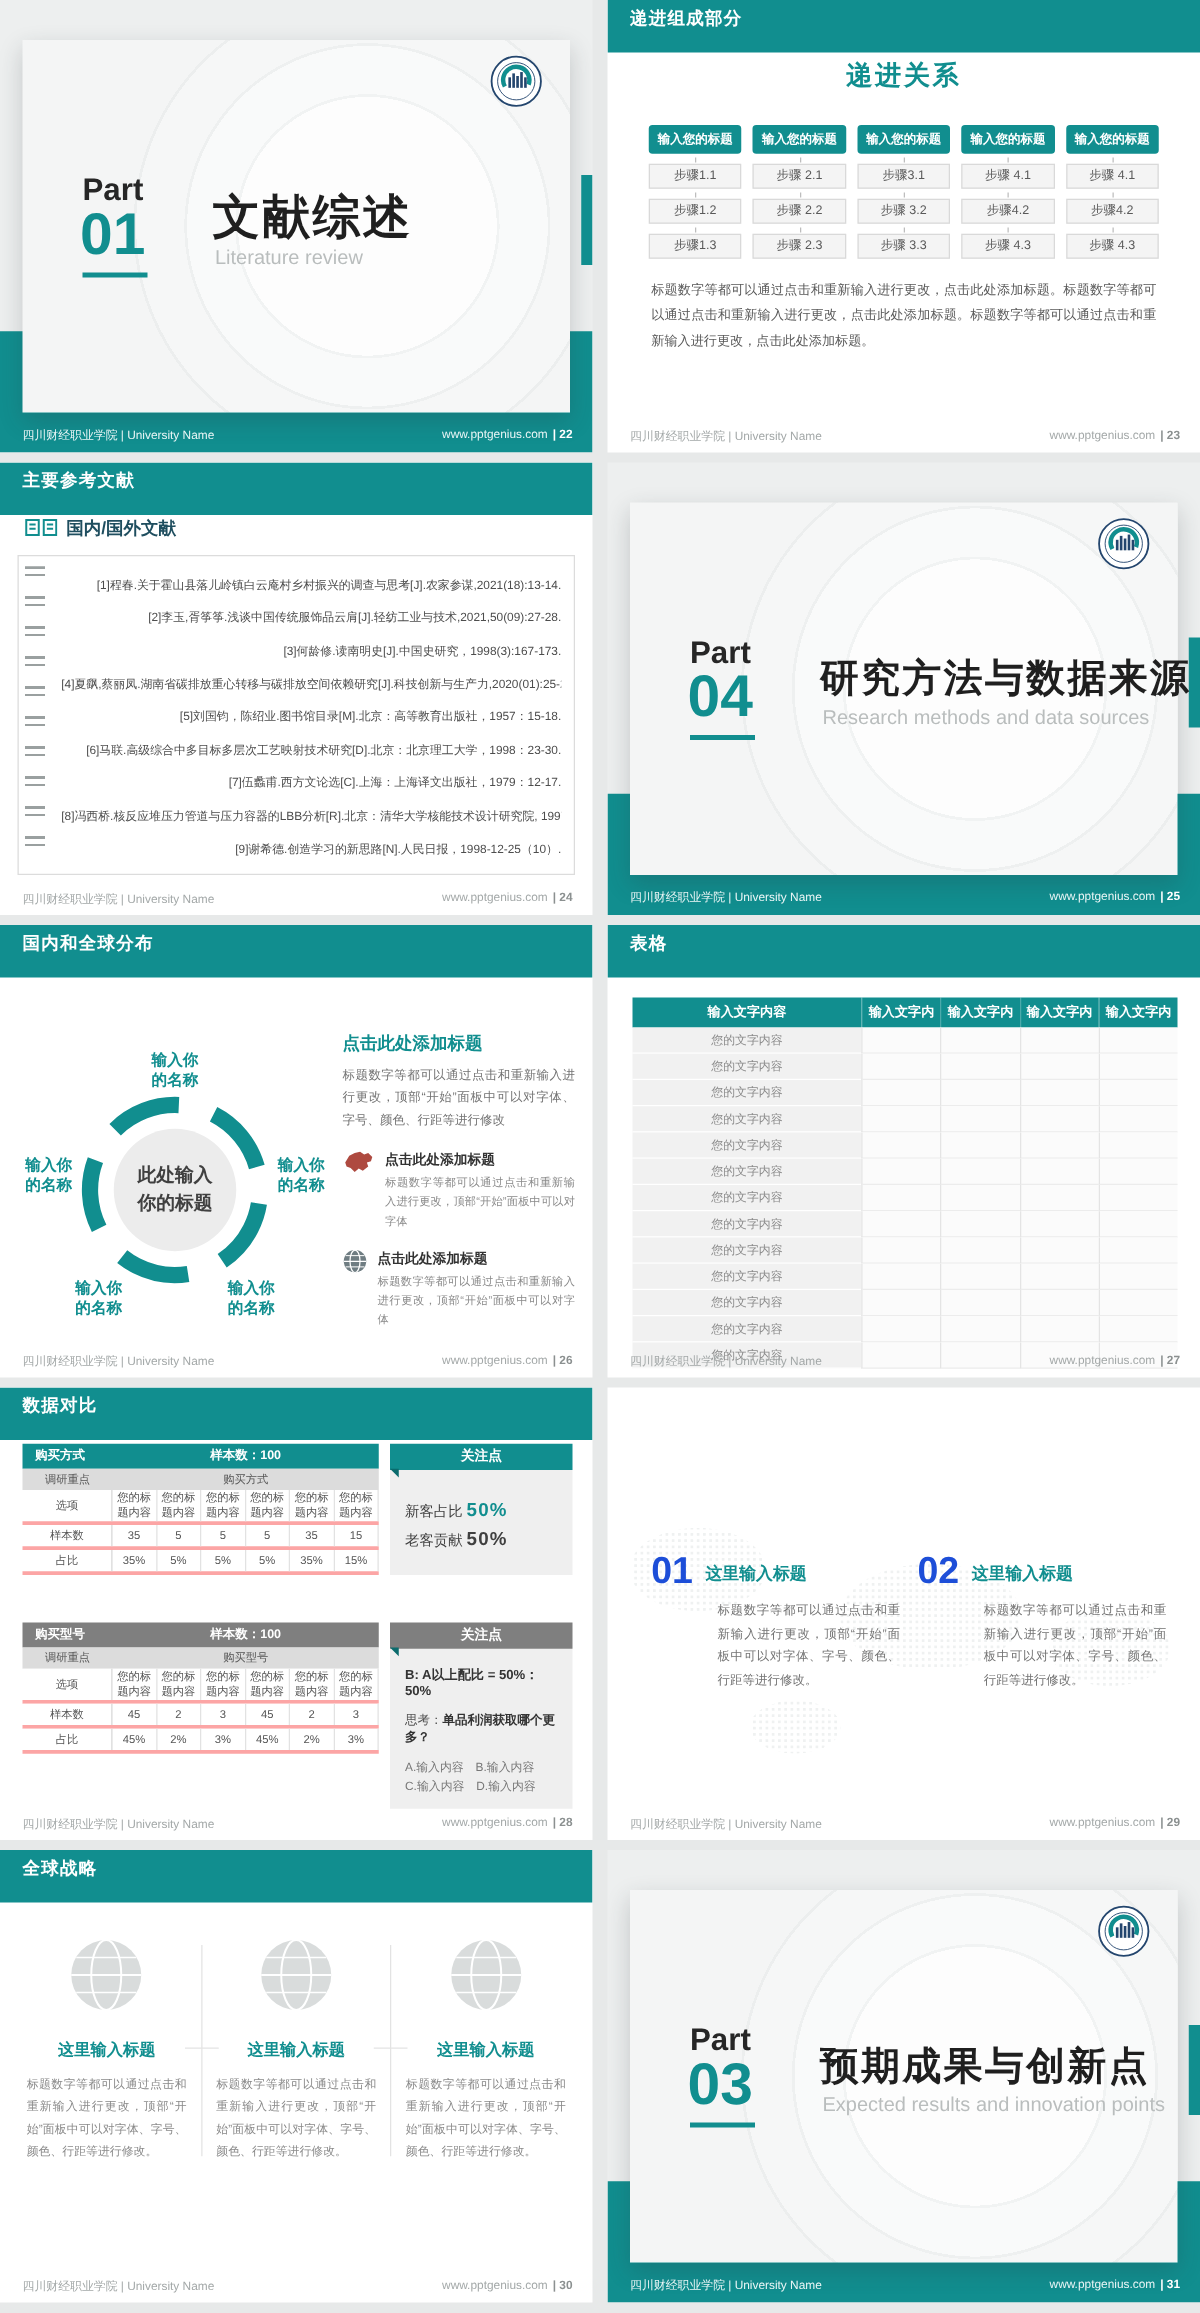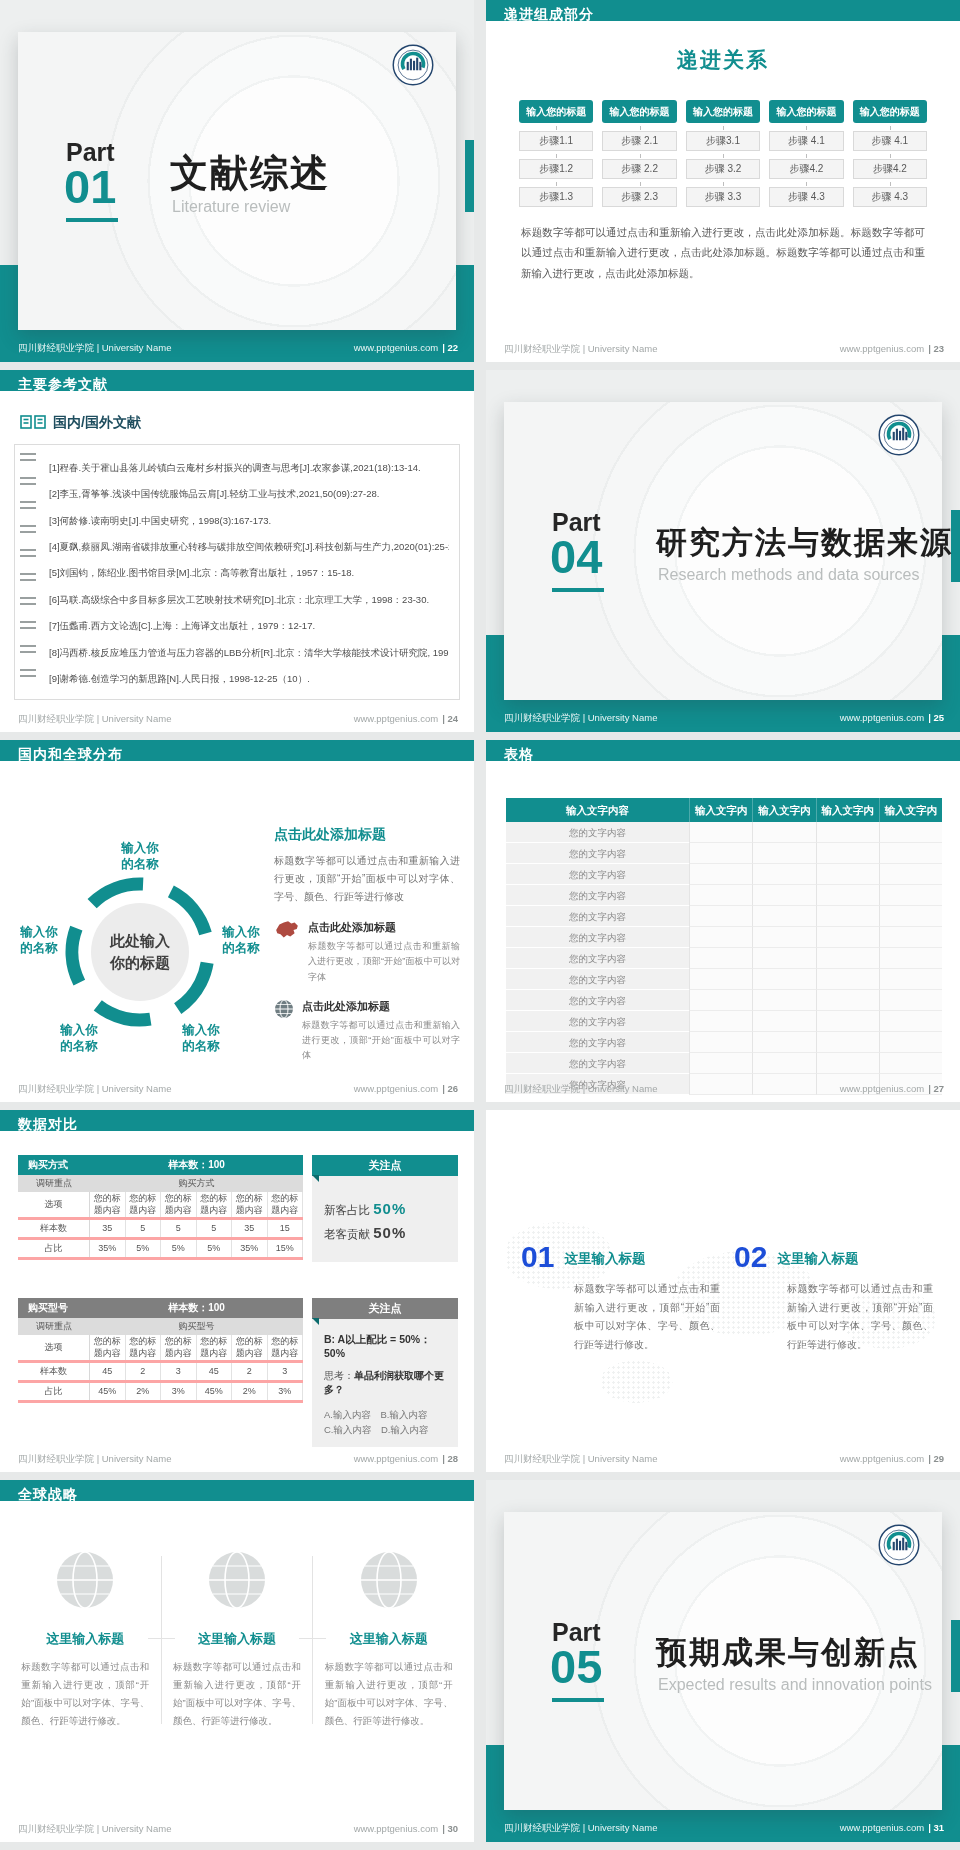--- a/index.html
+++ b/index.html
@@ -3,21 +3,21 @@
 <meta charset="utf-8">
 <style>
   html,body{margin:0;padding:0;background:#e7e9e9;}
   *{box-sizing:border-box;font-family:"Liberation Sans","DejaVu Sans",sans-serif;}
   #page{width:960px;height:1850px;display:grid;grid-template-columns:474px 474px;
         grid-template-rows:repeat(5,362px);gap:8px 12px;}
   .slide{position:relative;background:#fff;overflow:hidden;}
   .pre{white-space:pre-line;}
 
   
-  .bar{position:absolute;top:0;left:0;right:0;height:21px;background:#118e8f;color:#fff;
+  .bar{position:absolute;top:0;left:0;right:0;height:42px;background:#118e8f;color:#fff;
        font-size:14px;font-weight:bold;line-height:28px;padding-left:18px;letter-spacing:1px;}
   .foot{position:absolute;left:0;right:0;bottom:0;height:24px;font-size:9.5px;color:#a3a8a8;}
   .foot .fl{position:absolute;left:18px;top:5px;}
   .foot .fr{position:absolute;right:16px;top:5px;}
   .foot .pg{color:#8b9090;margin-left:4px;font-weight:bold;}
 
   
   .part{background:#edefef;}
   .part .band{position:absolute;left:0;right:0;top:265px;bottom:0;background:#118e8f;}
   .part .card{position:absolute;left:18px;right:18px;top:32px;height:298px;background:#fff;
@@ -44,21 +44,21 @@
            line-height:23px;height:23px;border-radius:3px;}
   .step{background:#f4f4f4;border:1px solid #d9d9d9;color:#595959;font-size:10px;text-align:center;
         line-height:18px;height:20px;margin-top:8px;position:relative;}
   .step::before{content:"";position:absolute;top:-6px;left:50%;width:1px;height:4px;background:#bdbdbd;}
   .s23-para{position:absolute;left:35px;right:35px;top:222px;font-size:10.5px;color:#595959;
             line-height:1.95;text-align:justify;}
 
   
   .sec-title{position:absolute;left:20px;top:44px;display:flex;align-items:center;gap:7px;
              font-size:14px;font-weight:bold;color:#1f4e5f;}
-  .refbox{position:absolute;left:14px;right:14px;top:74px;bottom:32px;border:1px solid #dcdcdc;background:#fff;}
+  .refbox{position:absolute;left:14px;right:14px;top:74px;bottom:32px;border:1px solid #dcdcdc;background:#fff;text-align:right;}
   .rail{position:absolute;left:5px;top:8px;bottom:8px;width:16px;
         background:repeating-linear-gradient(to bottom,#9aa0a0 0 2px,transparent 2px 6px,#9aa0a0 6px 8px,transparent 8px 24px);}
   .refs{position:absolute;left:34px;right:10px;top:10px;bottom:6px;display:flex;flex-direction:column;justify-content:space-around;}
   .ref{font-size:9.5px;color:#4d4d4d;white-space:nowrap;overflow:hidden;}
 
   
   .diag{position:absolute;left:5px;top:92px;width:268px;height:240px;}
   .diag svg{position:absolute;left:0;top:0;}
   .node{position:absolute;width:64px;text-align:center;font-size:12.5px;font-weight:bold;
         color:#118e8f;line-height:1.3;}
@@ -626,21 +626,21 @@
         <g fill="#24466e">
           <rect x="14" y="17" width="2" height="8"></rect>
             <rect x="17" y="14" width="2" height="11"></rect>
           <rect x="20" y="16" width="2" height="9"></rect>
             <rect x="23" y="13" width="2" height="12"></rect>
           <rect x="26" y="17" width="2" height="8"></rect>
         </g>
       </svg>
     </div>
     <div class="plabel">Part</div>
-    <div class="pnum">05</div>
+    <div class="pnum">03</div>
     <div class="pline"></div>
     <div class="ptitle">预期成果与创新点</div>
     <div class="psub">Expected results and innovation points</div>
     <div class="foot">
       <span class="fl">四川财经职业学院 | University Name</span>
       <span class="fr"><span>www.pptgenius.com</span><span class="pg">| 31</span></span>
     </div>
   </div>
 
 </div>

